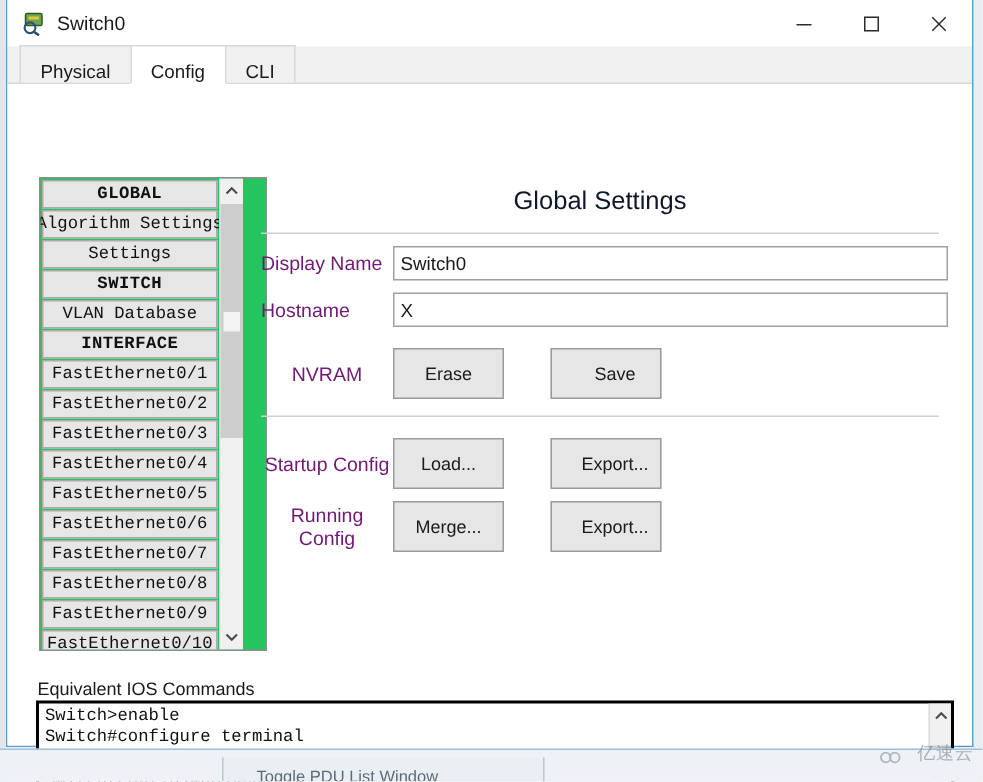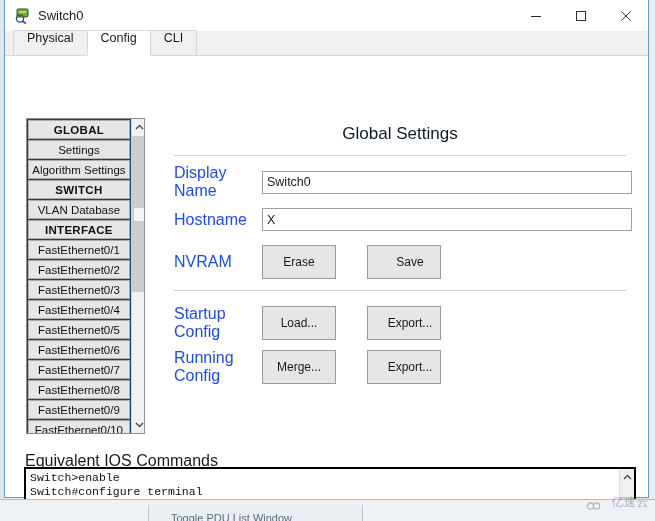--- a/index.html
+++ b/index.html
@@ -98,21 +98,21 @@
     flex: 0 0 25px; height: 25px;
     background: #f0f0f0;
     border-bottom: 1px solid #d7d7d7;
     display: flex; align-items: flex-end;
     padding-left: 8px;
     position: relative;
   }
   .tab {
     height: 25px;
     padding: 0 13px;
-    display: flex; align-items: flex-start;
+    display: flex; align-items: flex-end;
     font-size: 12.5px; color: #1a1a1a;
     background: #f0f0f0;
     border-left: 1px solid #d7d7d7;
     border-right: 1px solid #d7d7d7;
     border-top: 1px solid #d7d7d7;
     margin-right: -1px;
     cursor: default;
   }
   .tab.active {
     background: #ffffff;
@@ -126,25 +126,26 @@
   .win-body {
     flex: 1 1 auto;
     background: #ffffff;
     position: relative;
     padding: 0;
   }
 
   
   .sidebar {
     position: absolute; left: 21px; top: 62px;
-    width: 119px; height: 316px;
+    width: 152px; height: 316px;
     border: 1px solid #8d8d8d;
-    background: #0c4a6e;
+    background: #22c55e;
     display: flex;
     overflow: hidden;
+    font-family: Liberation Mono, monospace;
   }
   .side-items {
     width: 119px; height: 100%;
     padding: 1px;
     overflow: hidden;
   }
   .side-item {
     height: 19px;
     margin-bottom: 1px;
     background: #e6e6e6;
@@ -199,54 +200,54 @@
     height: 1px; background: #d0d0d0;
     margin: 11px 6px 0 6px;
   }
   .row {
     display: flex; align-items: center;
     margin-top: 8px;
     padding-left: 6px;
   }
   .row .lbl {
     width: 88px; flex: 0 0 88px;
-    font-size: 16px; color: #1d4ed8;
+    font-size: 13px; color: #701a75;
   }
   .tin {
     flex: 1 1 auto;
     height: 23px;
     border: 1px solid #a0a0a0;
     background: #ffffff;
     font-size: 12.5px;
     color: #1a1a1a;
     padding: 0 4px;
     font-family: "Liberation Sans", sans-serif;
     outline: none;
   }
   .row.btnrow { margin-top: 14px; }
-  .btnrow .lbl { width: 88px; flex: 0 0 88px; }
+  .btnrow .lbl { width: 88px; flex: 0 0 88px; text-align: center; }
   .btn {
     width: 74px; height: 34px;
     background: #e6e6e6;
     border: 1px solid #9a9a9a;
     font-size: 12px; color: #1a1a1a;
     display: flex; align-items: center; justify-content: center;
     cursor: default;
     font-family: "Liberation Sans", sans-serif;
   }
   .btn.gap { margin-left: 31px; padding-left: 12px; }
   .hr2 {
     height: 1px; background: #d0d0d0;
     margin: 11px 6px 0 6px;
   }
 
   
   .ios-label {
     position: absolute; left: 20px; top: 396px;
-    font-size: 16px; color: #1a1a1a;
+    font-size: 12px; color: #1a1a1a;
   }
   .ios-box {
     position: absolute; left: 19px; top: 411px;
     width: 612px; height: 75px;
     border: 2px solid #000000;
     background: #ffffff;
     display: flex;
     overflow: hidden;
   }
   .ios-text {
@@ -323,24 +324,24 @@
     </div>
 
     <div class="win-body">
 
       <div class="sidebar">
         <div class="side-items">
           <div class="side-item hdr">
               <span>GLOBAL</span>
             </div>
           <div class="side-item">
+              <span>Algorithm Settings</span>
+            </div>
+          <div class="side-item">
               <span>Settings</span>
-            </div>
-          <div class="side-item">
-              <span>Algorithm Settings</span>
             </div>
           <div class="side-item hdr">
               <span>SWITCH</span>
             </div>
           <div class="side-item">
               <span>VLAN Database</span>
             </div>
           <div class="side-item hdr">
               <span>INTERFACE</span>
             </div>

